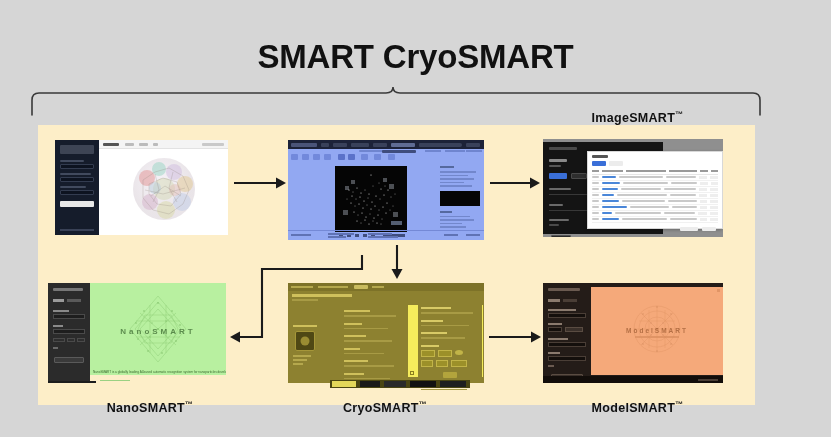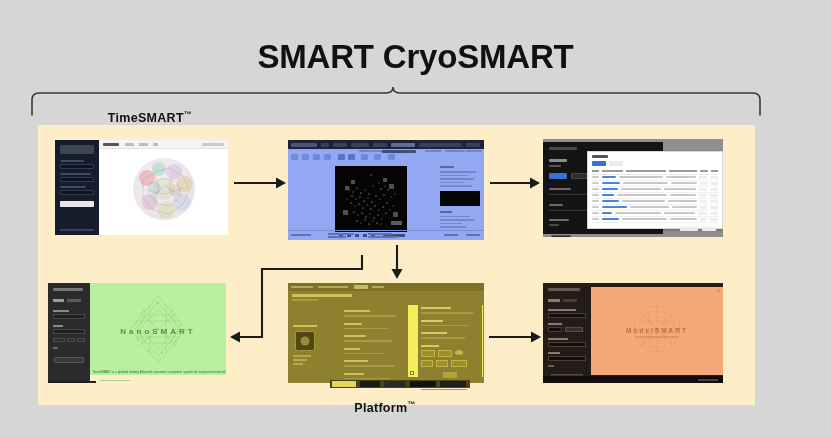--- a/index.html
+++ b/index.html
@@ -72,21 +72,21 @@
 <div class="stage">
 
   <div class="title">SMART CryoSMART</div>
 
   <div class="brace">
     <svg width="732" height="30" viewBox="0 0 732 30">
       <path d="M2,29 L2,14 Q2,7 9,7 L356,7 Q363,7 363,1 Q363,7 370,7 L723,7 Q730,7 730,14 L730,29" fill="none" stroke="#3a3a3a" stroke-width="1.6" stroke-linecap="round"></path>
     </svg>
   </div>
 
-  <div class="collabel" style="left:50px;top:110px;width:200px;"><span>TimeSMART</span><span class="tm">™</span></div>
+  <div class="collabel" style="left:540px;top:110px;width:195px;"><span>ImageSMART</span><span class="tm">™</span></div>
 
   <div class="board"></div>
 
   <div class="app" style="left:55px;top:140px;width:173px;height:95px;background:#fff;border:0;">
     <div class="sb" style="width:44px;">
       <div class="sb-logo"></div>
       <div class="sb-lbl"></div>
       <div class="sb-inp"></div>
       <div class="sb-lbl" style="width:70%;"></div>
       <div class="sb-inp"></div>
@@ -625,15 +625,17 @@
     </svg>
   </div>
 
   <div class="arrow" style="left:489px;top:330px;">
     <svg width="52" height="14" viewBox="0 0 52 14">
       <line x1="0" y1="7" x2="42" y2="7" stroke="#1a1a1a" stroke-width="2.1"></line>
       <polygon points="42,1.5 52,7 42,12.5" fill="#1a1a1a"></polygon>
     </svg>
   </div>
 
-  <div class="collabel" style="left:290px;top:400px;width:190px;"><span>Platform</span><span class="tm">™</span></div>
+  <div class="collabel" style="left:50px;top:400px;width:200px;"><span>NanoSMART</span><span class="tm">™</span></div>
+  <div class="collabel" style="left:290px;top:400px;width:190px;"><span>CryoSMART</span><span class="tm">™</span></div>
+  <div class="collabel" style="left:540px;top:400px;width:195px;"><span>ModelSMART</span><span class="tm">™</span></div>
 
 </div>
 
 </body></html>

